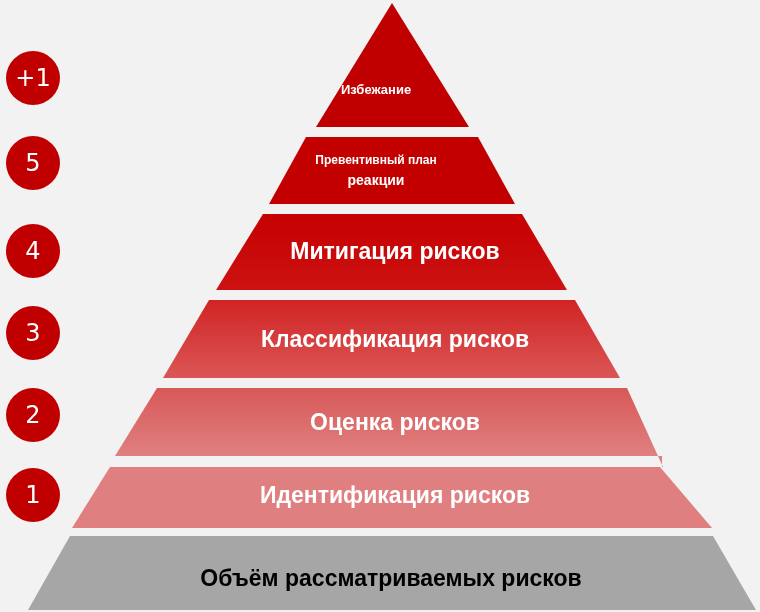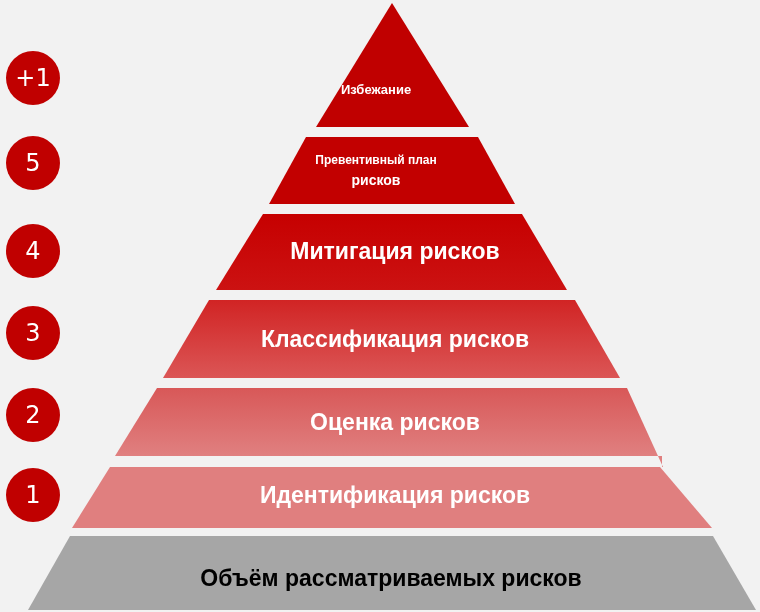--- a/index.html
+++ b/index.html
@@ -77,21 +77,21 @@
 
   <rect x="620" y="456" width="42" height="11" fill="#f2f2f2"></rect>
   <polygon points="658,456 662,456 662,467 663,467" fill="#e07f7f"></polygon>
 
   <polygon points="70,536 713,536 756,610 28,610" fill="#a6a6a6"></polygon>
 </svg>
 
 <div class="tier-label" style="top:82px; font-size:13px;">Избежание</div>
 
 <div class="tier-label" style="top:153px; font-size:12px;">Превентивный план</div>
-<div class="tier-label" style="top:172px; font-size:14px;">рисков</div>
+<div class="tier-label" style="top:172px; font-size:14px;">реакции</div>
 
 <div class="tier-label" style="top:238px; font-size:23px; left:19px;">Митигация рисков</div>
 
 <div class="tier-label" style="top:326px; font-size:23px; left:19px;">Классификация рисков</div>
 
 <div class="tier-label" style="top:409px; font-size:23px; left:19px;">Оценка рисков</div>
 
 <div class="tier-label" style="top:482px; font-size:23px; left:19px;">Идентификация рисков</div>
 
 <div class="tier-label dark" style="top:565px; font-size:23px; left:15px;">Объём рассматриваемых рисков</div>

